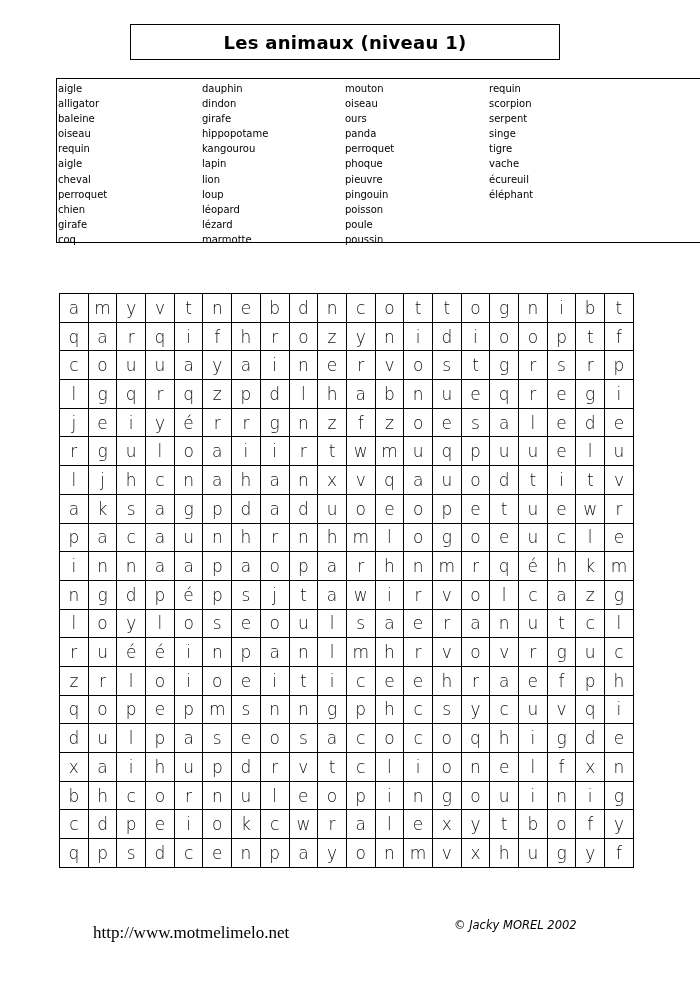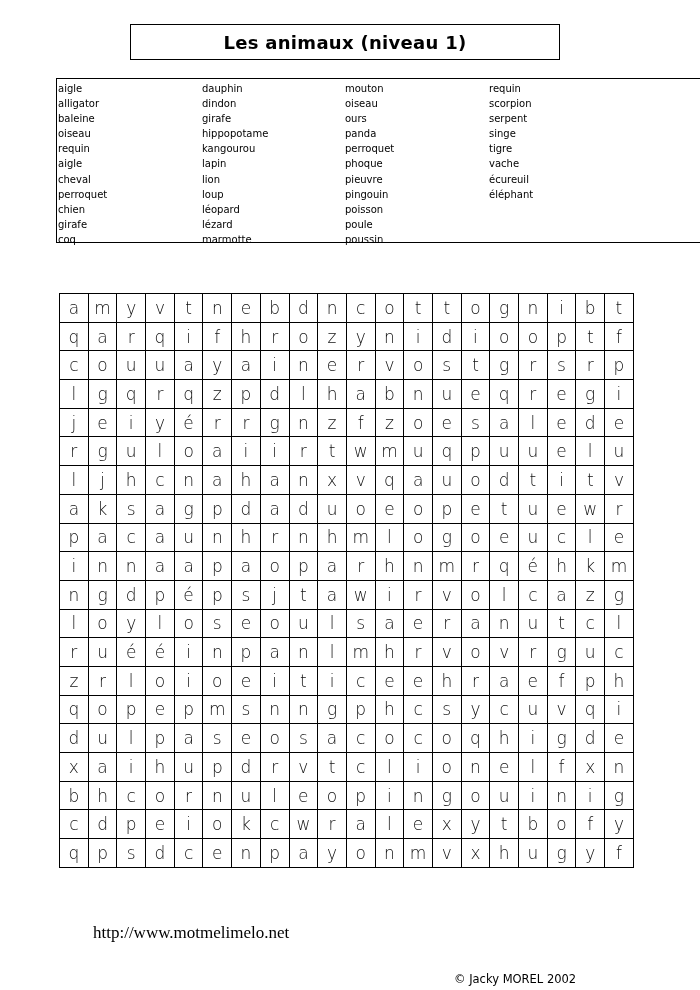--- a/index.html
+++ b/index.html
@@ -27,22 +27,22 @@
     height: 28.7px; box-sizing: border-box;
     border-right: 1px solid #000; border-bottom: 1px solid #000;
     display: flex; align-items: center; justify-content: center;
     font-family: "DejaVu Sans", sans-serif; font-size: 17px; font-weight: 300; color: #111;
   }
   .footer-url {
     position: absolute; left: 67px; top: 923px;
     font-family: Liberation Serif, serif; font-size: 17px; margin-left: 26px;
   }
   .footer-copy {
-    position: absolute; left: 454px; top: 972px;
-    font-family: "DejaVu Sans", sans-serif; font-size: 11.5px; 
+    position: absolute; left: 454px; top: 918px;
+    font-family: "DejaVu Sans", sans-serif; font-size: 11.5px; font-style: italic;
   }
 </style>
 </head>
 <body>
 
 <div class="title-box">Les animaux (niveau 1)</div>
 
 <div class="word-box" id="word-box">
     <div class="word-col">
       <div>aigle</div>

